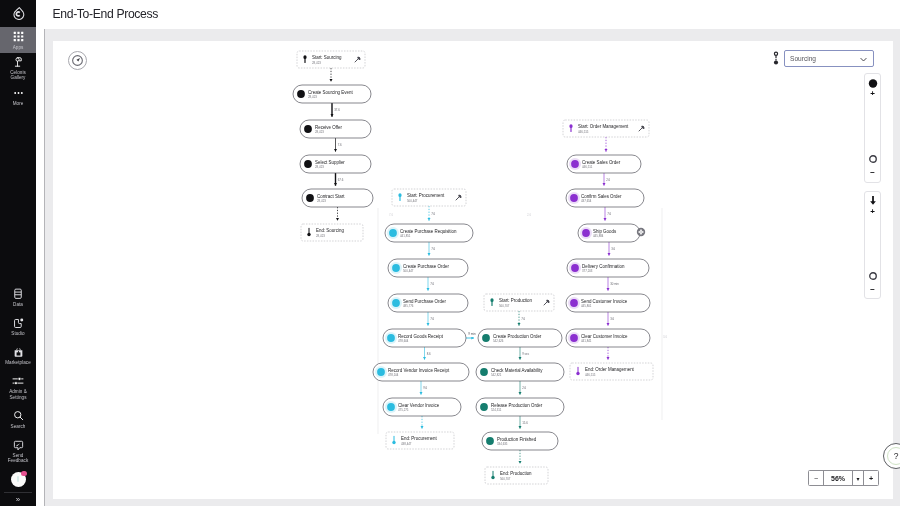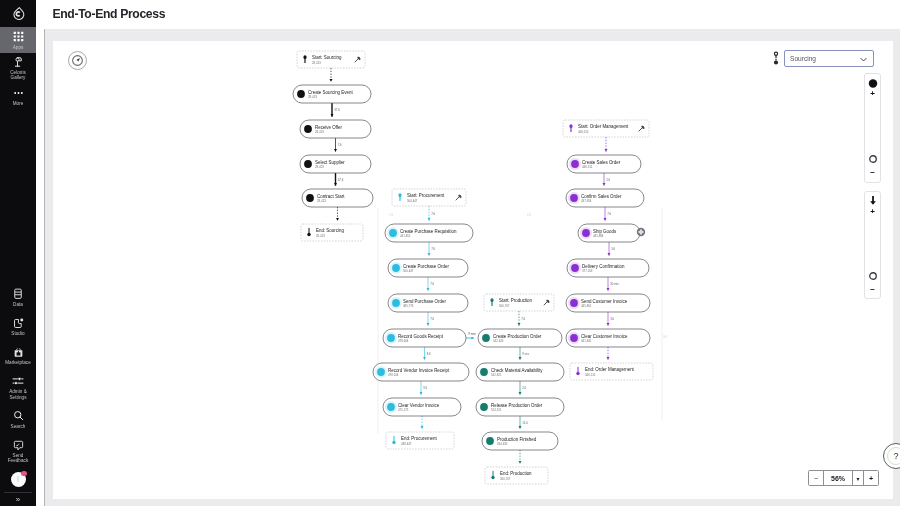--- a/index.html
+++ b/index.html
@@ -28,21 +28,21 @@
             display:flex; align-items:center; justify-content:center; }
   .avatar .dot { width:2.6px;height:6px;background:#d9ece9;border-radius:1.3px; }
   .avatar-badge { position:absolute; right:9px; top:1.5px; width:5.6px; height:5.6px;
                   border-radius:50%; background:#e5508f; }
   .rail-expand { height:13px; display:flex; align-items:center; justify-content:center;
                  color:#cfcfd4; font-size:8px; }
 
   
   #main { position:absolute; left:36px; top:0; right:0; height:506px; background:#fff; }
   #hdr { position:absolute; left:0; top:0; width:864px; height:29px; background:#fff; }
-  #hdr .title { position:absolute; left:16.5px; top:7px; font-size:12.2px; font-weight:bold;
+  #hdr .title { position:absolute; left:16.5px; top:7px; font-size:12.2px; font-weight:normal;
                 color:#24242a; letter-spacing:-.35px; }
   #railline { position:absolute; left:8px; top:0; width:1px; height:506px; background:#b4b4b8; }
   .gold-dot { position:absolute; right:2px; top:1px; width:7px; height:7px; border-radius:50%;
               background:#8f8730; }
 
   
   #shell { position:absolute; left:9px; top:29px; width:855px; height:477px; background:#ebebed; }
   #canvas { position:absolute; left:8px; top:12px; width:840px; height:458px;
             background:#fff; overflow:hidden; }
 

